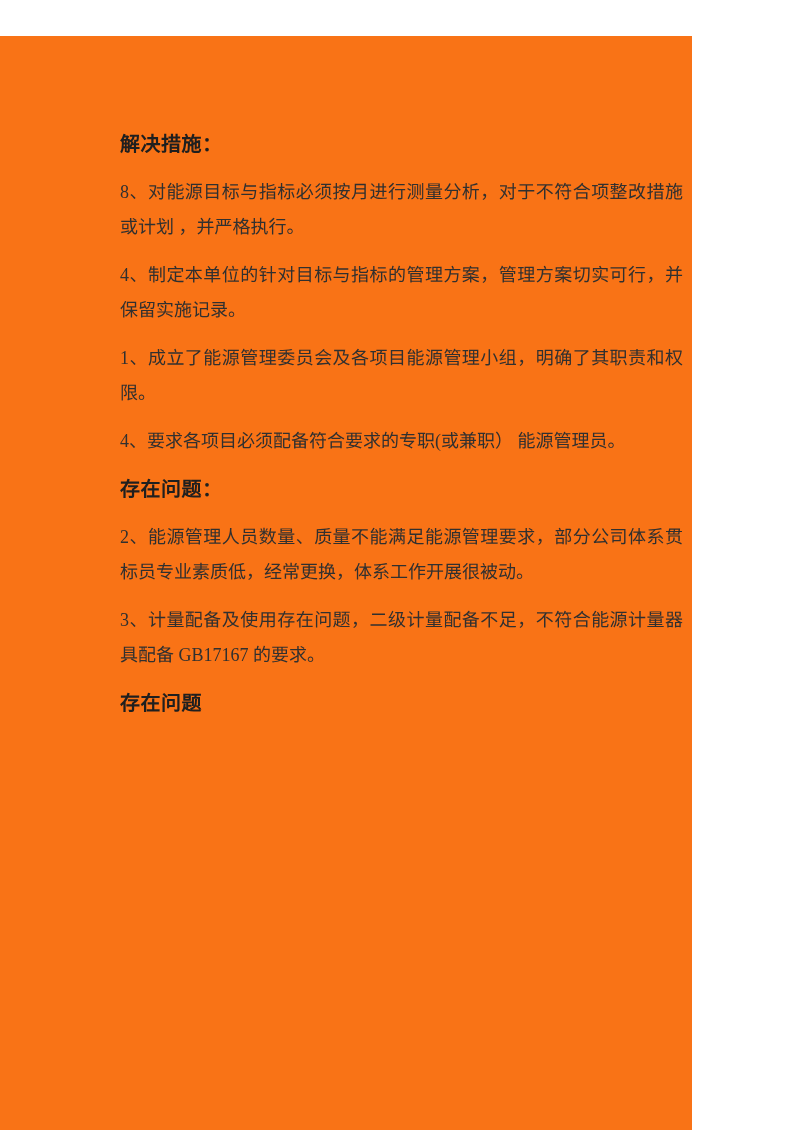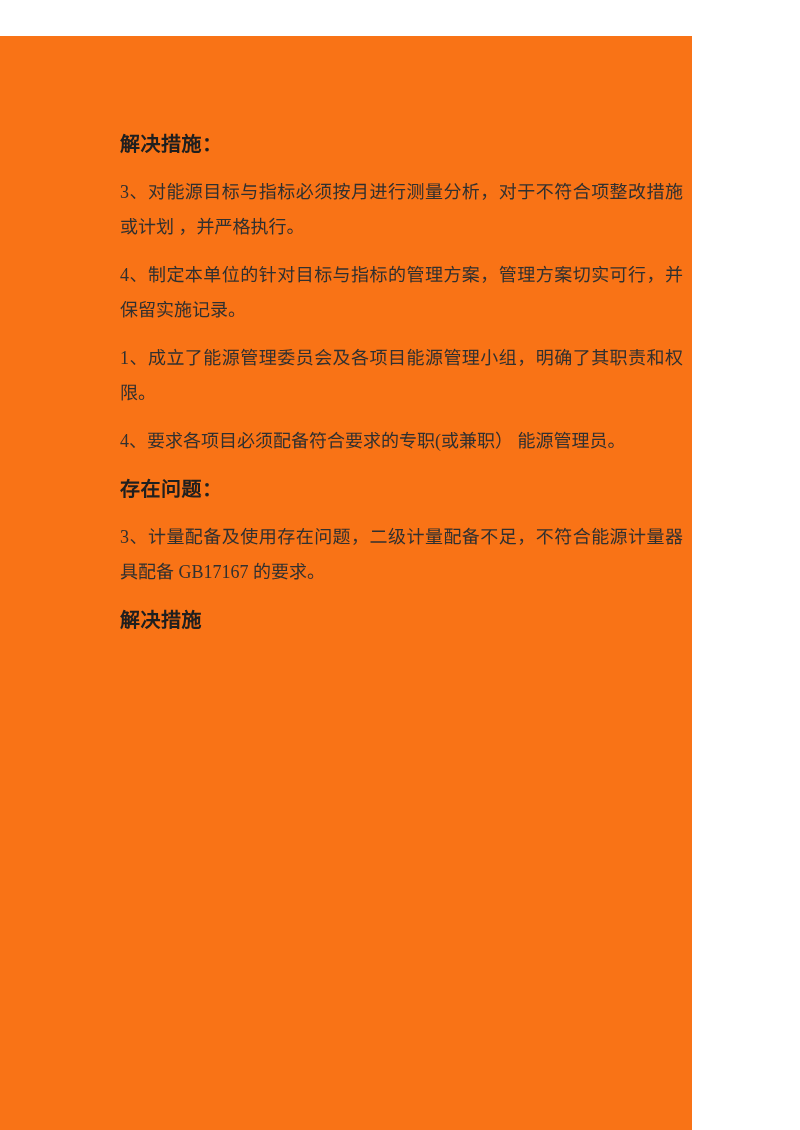--- a/index.html
+++ b/index.html
@@ -48,22 +48,23 @@
     letter-spacing: 0.5px;
   }
 </style>
 </head>
 <body>
 
 <div class="sheet">
   <div class="content" lang="zh-CN">
 
     <h3 class="heading">解决措施：</h3>
-    <p class="para">3、对能源目标与指标必须按月进行测量分析，对于不符合项整改措施或计划 ，并严格执行。</p>
+    <p class="para">8、对能源目标与指标必须按月进行测量分析，对于不符合项整改措施或计划 ，并严格执行。</p>
     <p class="para">4、制定本单位的针对目标与指标的管理方案，管理方案切实可行，并保留实施记录。</p>
     <p class="para">1、成立了能源管理委员会及各项目能源管理小组，明确了其职责和权限。</p>
     <p class="para">4、要求各项目必须配备符合要求的专职(或兼职） 能源管理员。</p>
     <h3 class="heading">存在问题：</h3>
+    <p class="para">2、能源管理人员数量、质量不能满足能源管理要求，部分公司体系贯标员专业素质低，经常更换，体系工作开展很被动。</p>
     <p class="para">3、计量配备及使用存在问题，二级计量配备不足，不符合能源计量器具配备 GB17167 的要求。</p>
-    <h3 class="heading">解决措施</h3>
+    <h3 class="heading">存在问题</h3>
 
   </div>
 </div>
 
 </body></html>

